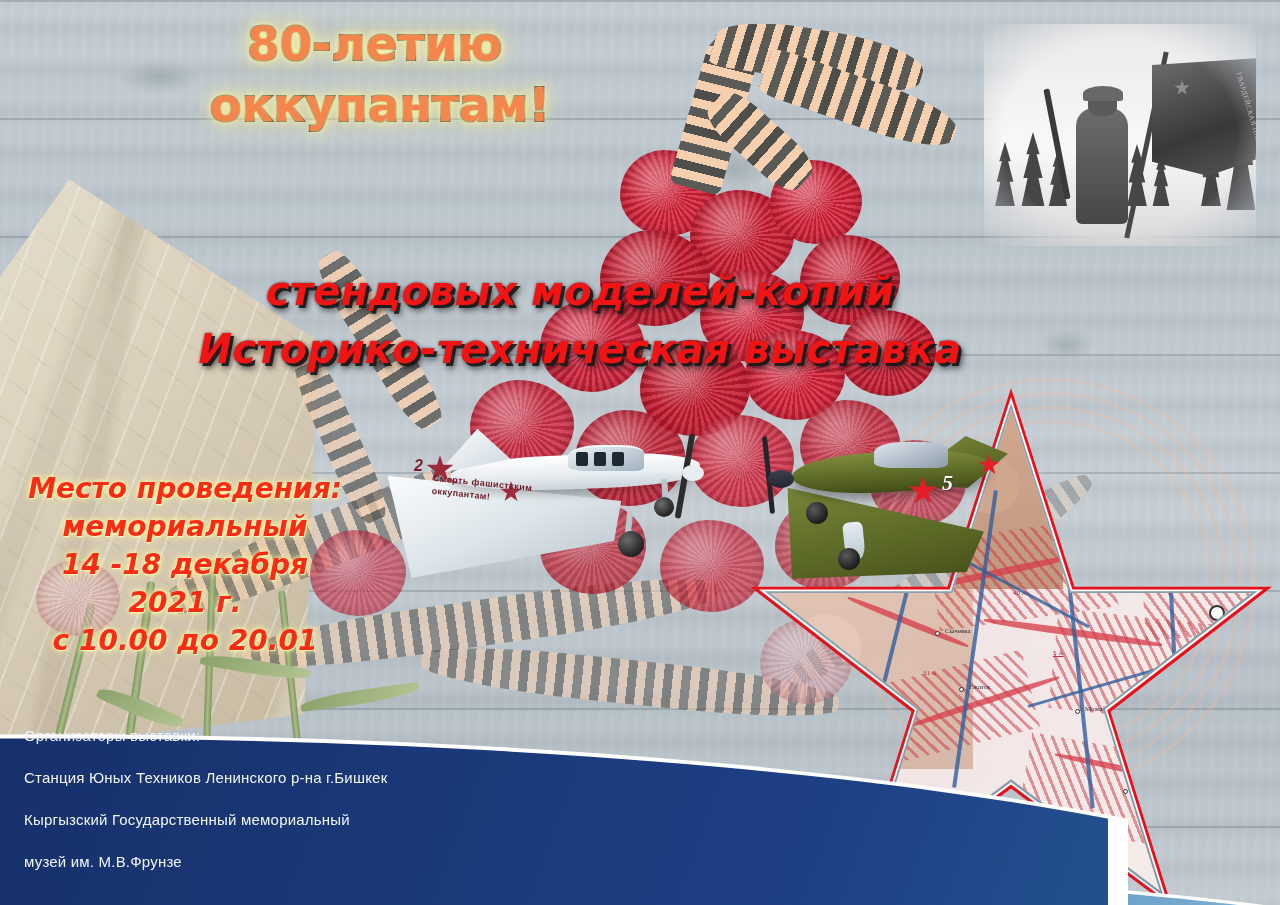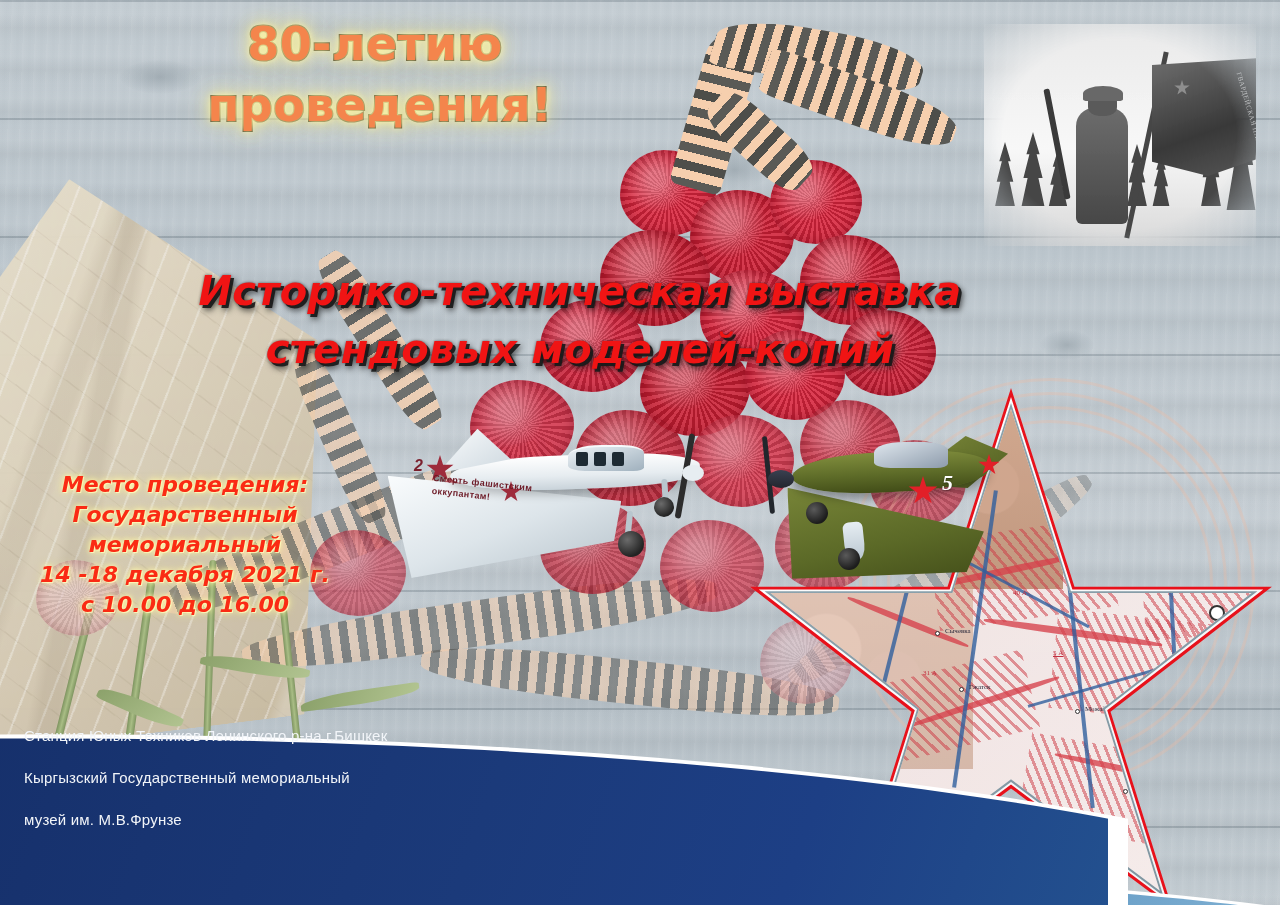--- a/index.html
+++ b/index.html
@@ -256,21 +256,21 @@
     letter-spacing:.3px;
     text-shadow:
       3px 3px 0 rgba(25,25,25,.92),
       4px 5px 6px rgba(20,20,20,.75),
       0 0 3px rgba(0,0,0,.5);
   }
 
   
   .venue{position:absolute;left:20px;top:470px;width:330px;text-align:center;}
   .venue div{
-    font-size:22px;font-weight:700;font-style:italic;line-height:1.36;
+    font-size:28px;font-weight:700;font-style:italic;line-height:1.36;
     color:#fa2b14;
     font-family:"DejaVu Sans",sans-serif;
     text-shadow:
       0 0 5px rgba(255,250,180,.98),
       0 0 10px rgba(255,244,140,.9),
       1px 1px 0 rgba(255,255,210,.8);
   }
 </style>
 </head>
 <body>
@@ -447,40 +447,40 @@
     <div class="g-gear" style="left:54px;top:84px;"></div>
     <div class="g-flap" style="left:92px;top:104px;transform:rotate(-6deg);"></div>
     <div class="g-gear" style="left:86px;top:130px;"></div>
     <div class="g-star" style="left:156px;top:58px;width:30px;height:30px;"></div>
     <div class="g-star" style="left:226px;top:36px;width:22px;height:22px;"></div>
     <div class="g-num" style="left:190px;top:52px;">5</div>
   </div>
 
   <div class="headline">
     <div>80-летию</div>
-    <div>проведения!</div>
+    <div>оккупантам!</div>
   </div>
 
   <div class="subtitle">
+    <div>стендовых моделей-копий</div>
     <div>Историко-техническая выставка</div>
-    <div>стендовых моделей-копий</div>
   </div>
 
   <div class="venue">
     <div>Место проведения:</div>
-    <div>Государственный</div>
     <div>мемориальный</div>
     <div>14 -18 декабря 2021 г.</div>
-    <div>с 10.00 до 16.00</div>
+    <div>с 10.00 до 20.01</div>
   </div>
 
   <div class="banner-lower-edge"></div>
   <div class="banner-lower"></div>
   <div class="banner-edge"></div>
   <div class="banner"></div>
 
   <div class="org-list">
+    <div>Организаторы выставки:</div>
     <div>Станция Юных Техников Ленинского р-на г.Бишкек</div>
     <div>Кыргызский Государственный мемориальный</div>
     <div>музей им. М.В.Фрунзе</div>
   </div>
 
 </div>
 
 </body></html>

